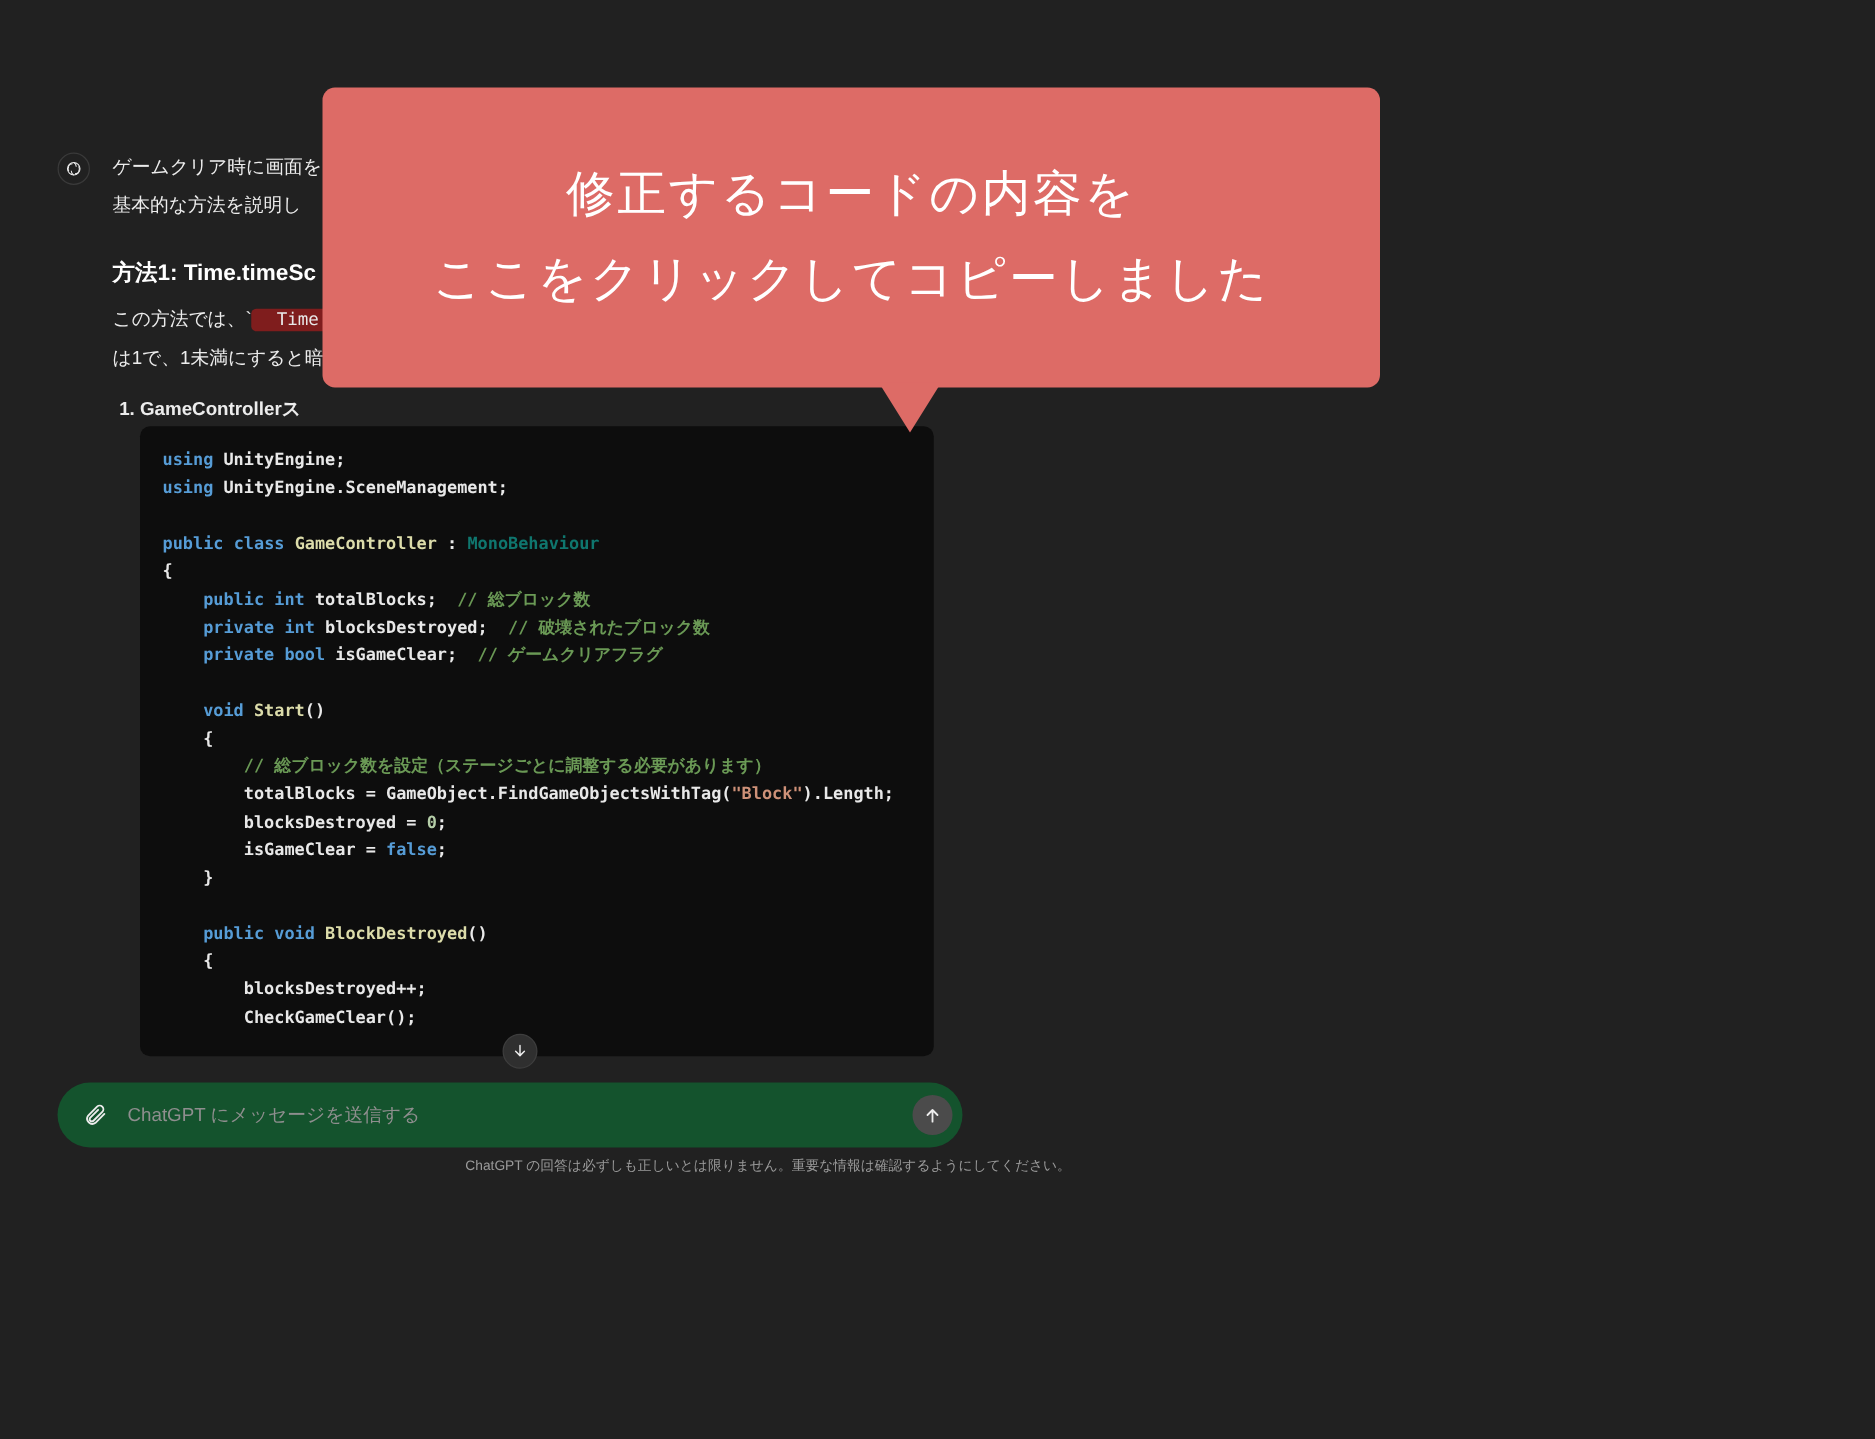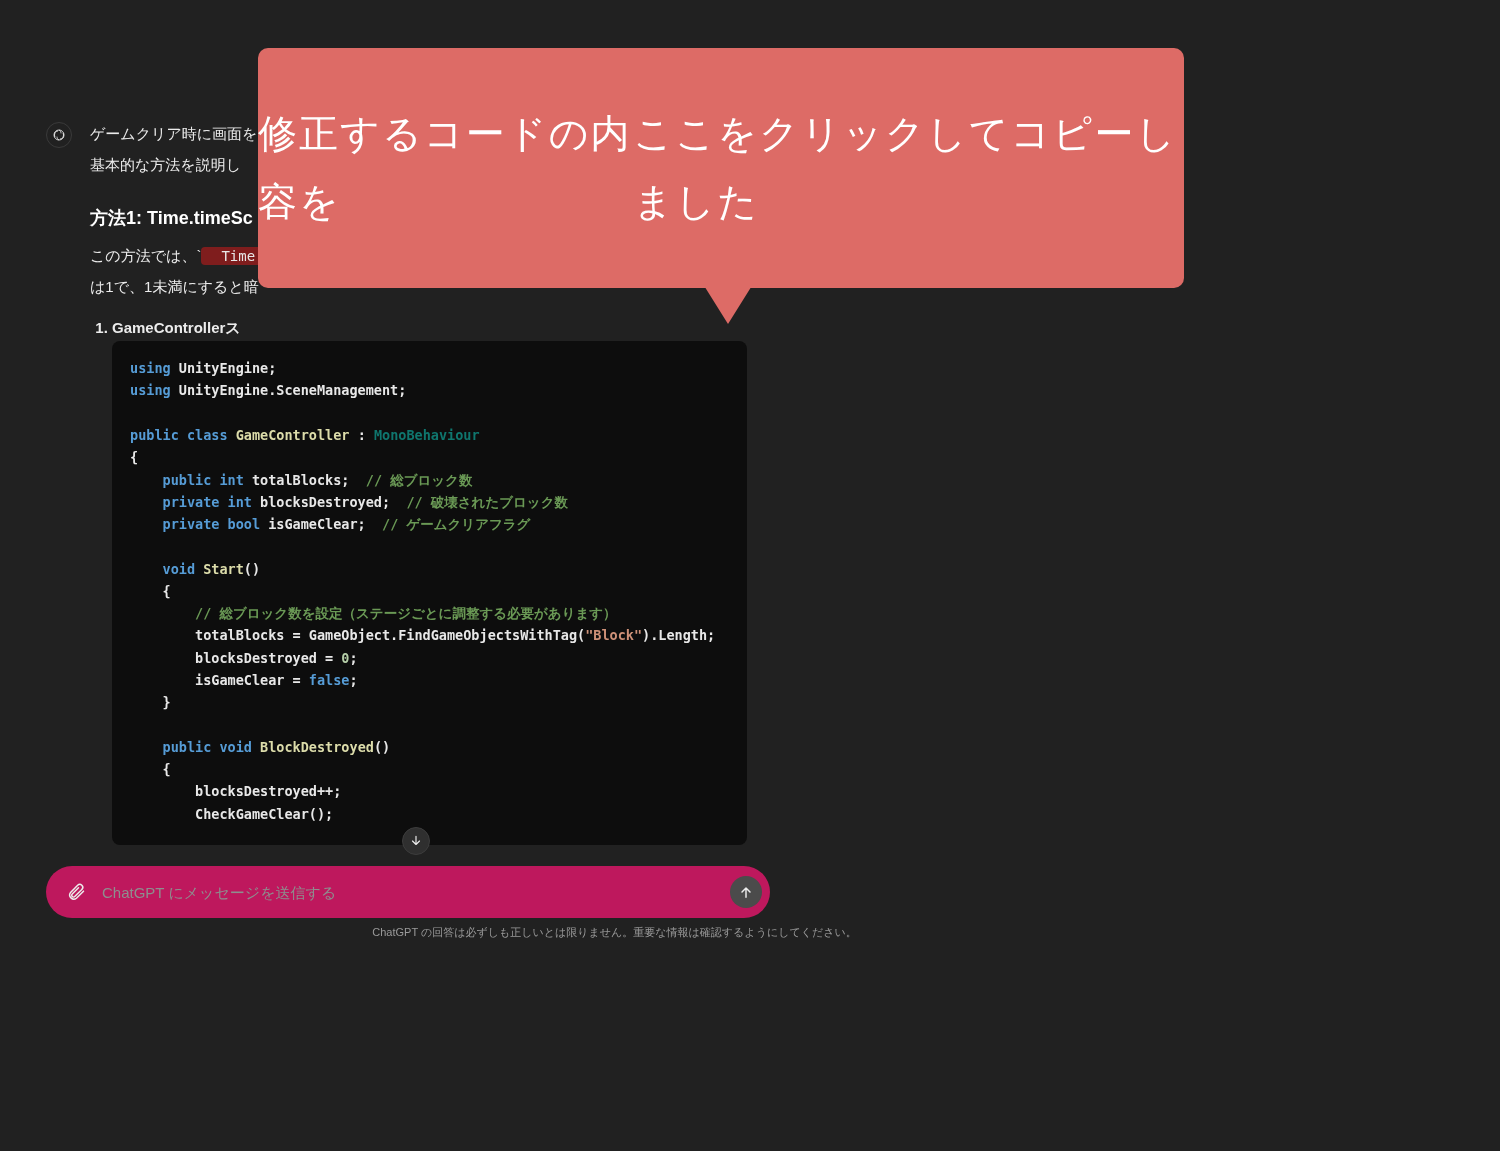--- a/index.html
+++ b/index.html
@@ -134,21 +134,21 @@
     }
     .scroll-down svg { width: 14px; height: 14px; }
 
     .input-wrap {
       position: absolute;
       left: 46px; right: 46px; height: 52px;
       bottom: 34px;
     }
     .input-bar {
       width: 724px;
-      background: #be185d;
+      background: #14532d;
       border-radius: 26px;
       display: flex;
       align-items: center;
       padding: 0 8px 0 14px;
       height: 52px;
       gap: 10px;
     }
     .attach-btn, .send-btn {
       width: 32px; height: 32px;
       border-radius: 50%;
@@ -171,26 +171,26 @@
       position: absolute;
       bottom: 12px;
       left: 0; right: 12px;
       text-align: center;
       font-size: 11px;
       color: #9a9a9a;
     }
 
     .callout {
       position: absolute;
-      left: 258px; top: 48px;
-      width: 926px; height: 240px;
+      left: 258px; top: 70px;
+      width: 846px; height: 240px;
       background: #dd6b66;
       border-radius: 10px;
       display: flex;
-      flex-direction: row;
+      flex-direction: column;
       align-items: center;
       justify-content: center;
       color: #ffffff;
       font-size: 39px;
       line-height: 1.75;
       letter-spacing: 2px;
       font-weight: 400;
     }
     .callout-tail {
       position: absolute;

